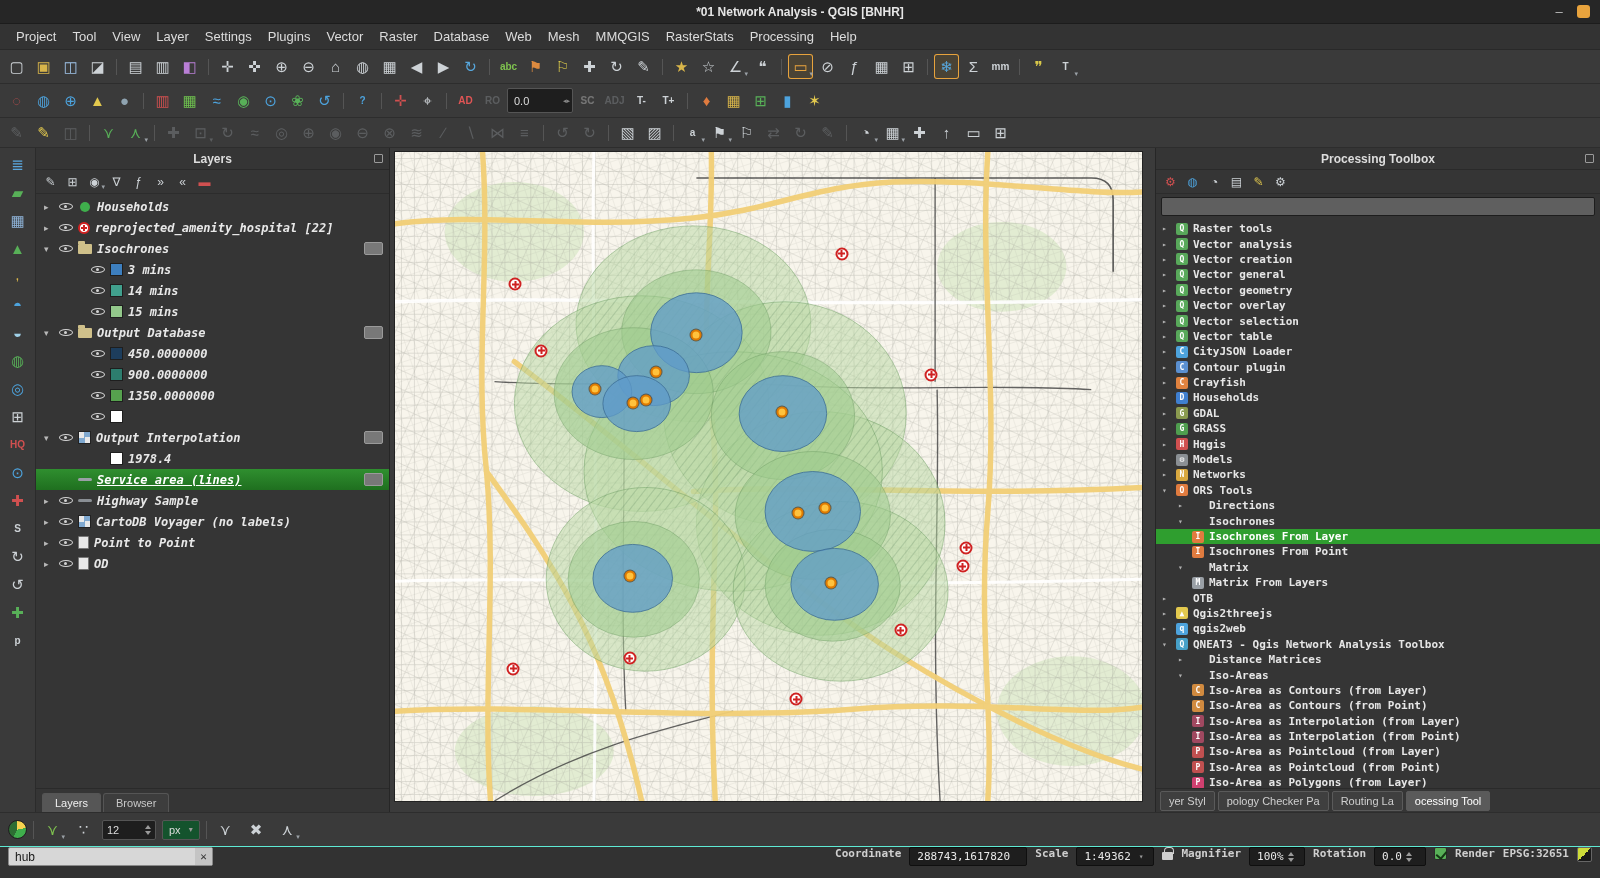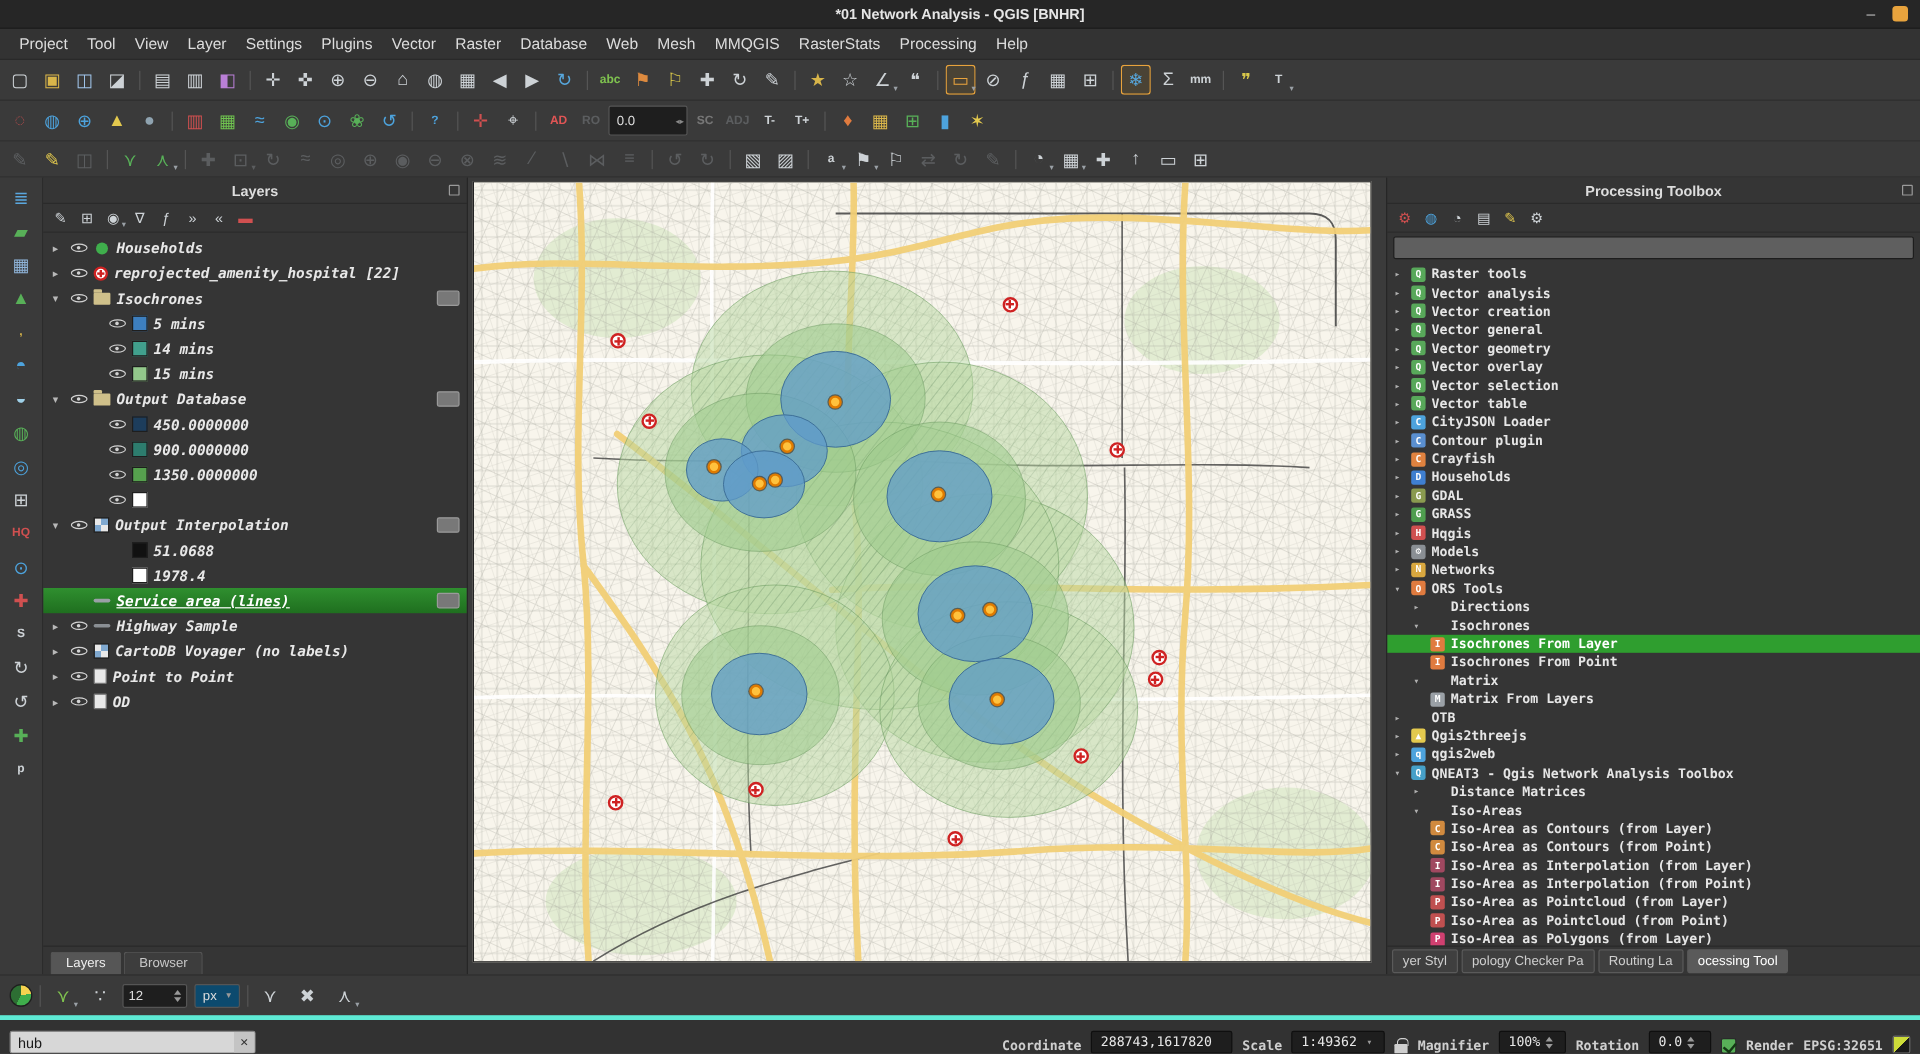--- a/index.html
+++ b/index.html
@@ -108,26 +108,26 @@
 
   
   .bottombar{background:#3a3a3a;display:flex;align-items:center;gap:6px;padding:0 8px;border-top:1px solid #2d2d2d}
   .qlogo{width:19px;height:19px;border-radius:50%;background:conic-gradient(#f6d34f 0 22%,#3fae4c 0 58%,#2d6e33 0 100%);border:1px solid #1e1e1e;cursor:pointer}
   .numbox{display:flex;align-items:center;background:#1e1e1e;border:1px solid #555;border-radius:2px;height:20px;padding:0 4px;color:#ddd;font-size:11px;cursor:text}
   .numbox .val{min-width:34px}
   .spin{display:flex;flex-direction:column;gap:2px;margin-left:4px;cursor:pointer}
   .spin i{width:0;height:0;border-left:3px solid transparent;border-right:3px solid transparent}
   .spin .up{border-bottom:4px solid #9a9a9a}
   .spin .dn{border-top:4px solid #9a9a9a}
-  .selbox{display:flex;align-items:center;gap:8px;background:#0c4a6e;border:1px solid #555;border-radius:2px;height:20px;padding:0 6px;color:#ddd;font-size:11px;cursor:pointer}
+  .selbox{display:flex;align-items:center;gap:8px;background:#14532d;border:1px solid #555;border-radius:2px;height:20px;padding:0 6px;color:#ddd;font-size:11px;cursor:pointer}
   .selbox::after{content:"▾";font-size:8px;color:#999}
   .vsep{width:1px;height:18px;background:#555}
 
   
-  .status{background:#323232;border-top:4px solid #5eead4;display:flex;align-items:flex-end;gap:8px;padding:0 8px;
+  .status{background:#323232;border-top:1px solid #5eead4;display:flex;align-items:flex-start;gap:8px;padding:0 8px;
     font:bold 11px "DejaVu Sans Mono",monospace;color:#cfcfcf}
   .locator{display:flex;align-items:center;background:#d7d7d7;border:1px solid #888;border-radius:2px;height:19px;width:205px}
   .locator input{flex:1;background:transparent;border:none;outline:none;font:12px "Liberation Sans",sans-serif;color:#1a1a1a;padding:0 6px}
   .locator .clr{width:17px;height:17px;display:flex;align-items:center;justify-content:center;color:#333;cursor:pointer;background:#c4c4c4}
   .sfield{background:#1e1e1e;border:1px solid #0f0f0f;border-radius:2px;height:19px;display:flex;align-items:center;padding:0 7px;color:#e8e8e8;font-weight:normal}
   .sfield.combo::after{content:"▾";font-size:8px;color:#999;margin-left:8px}
   .lock{width:11px;height:8px;background:#cfcfcf;border-radius:1px;position:relative;margin-top:5px;flex:none}
   .lock::before{content:"";position:absolute;left:1.5px;top:-5px;width:8px;height:6px;border:1.5px solid #cfcfcf;border-bottom:none;border-radius:4px 4px 0 0}
   .chk{width:13px;height:13px;background:#58b058;border:1px solid #2a2a2a;border-radius:2px;position:relative;cursor:pointer;flex:none}
   .chk::after{content:"";position:absolute;left:3px;top:1px;width:5px;height:8px;border:solid #143814;border-width:0 2px 2px 0;transform:rotate(40deg)}
@@ -643,21 +643,21 @@
             <span class="eye"></span>
             <span class="lic ic-grp"></span>
             <span class="llabel">Isochrones</span>
             <span class="badge show"></span>
           </div>
 
           <div class="lrow ind1">
             <span class="exp"></span>
             <span class="eye"></span>
             <span class="lic ic-sw" style="background: rgb(61, 127, 191);"></span>
-            <span class="llabel">5 mins</span>
+            <span class="llabel">3 mins</span>
 
           </div>
 
           <div class="lrow ind1">
             <span class="exp"></span>
             <span class="eye"></span>
             <span class="lic ic-sw" style="background: rgb(65, 160, 141);"></span>
             <span class="llabel">14 mins</span>
 
           </div>
@@ -712,27 +712,20 @@
           </div>
 
           <div class="lrow">
             <span class="exp">▾</span>
             <span class="eye"></span>
             <span class="lic ic-ras"></span>
             <span class="llabel">Output Interpolation</span>
             <span class="badge show"></span>
           </div>
 
-          <div class="lrow ind1">
-            <span class="exp"></span>
-            <span class="eye off"></span>
-            <span class="lic ic-sw" style="background: rgb(17, 17, 17);"></span>
-            <span class="llabel">51.0688</span>
-
-          </div>
 
           <div class="lrow ind1">
             <span class="exp"></span>
             <span class="eye off"></span>
             <span class="lic ic-sw" style="background: rgb(255, 255, 255);"></span>
             <span class="llabel">1978.4</span>
 
           </div>
 
           <div class="lrow sel und">

